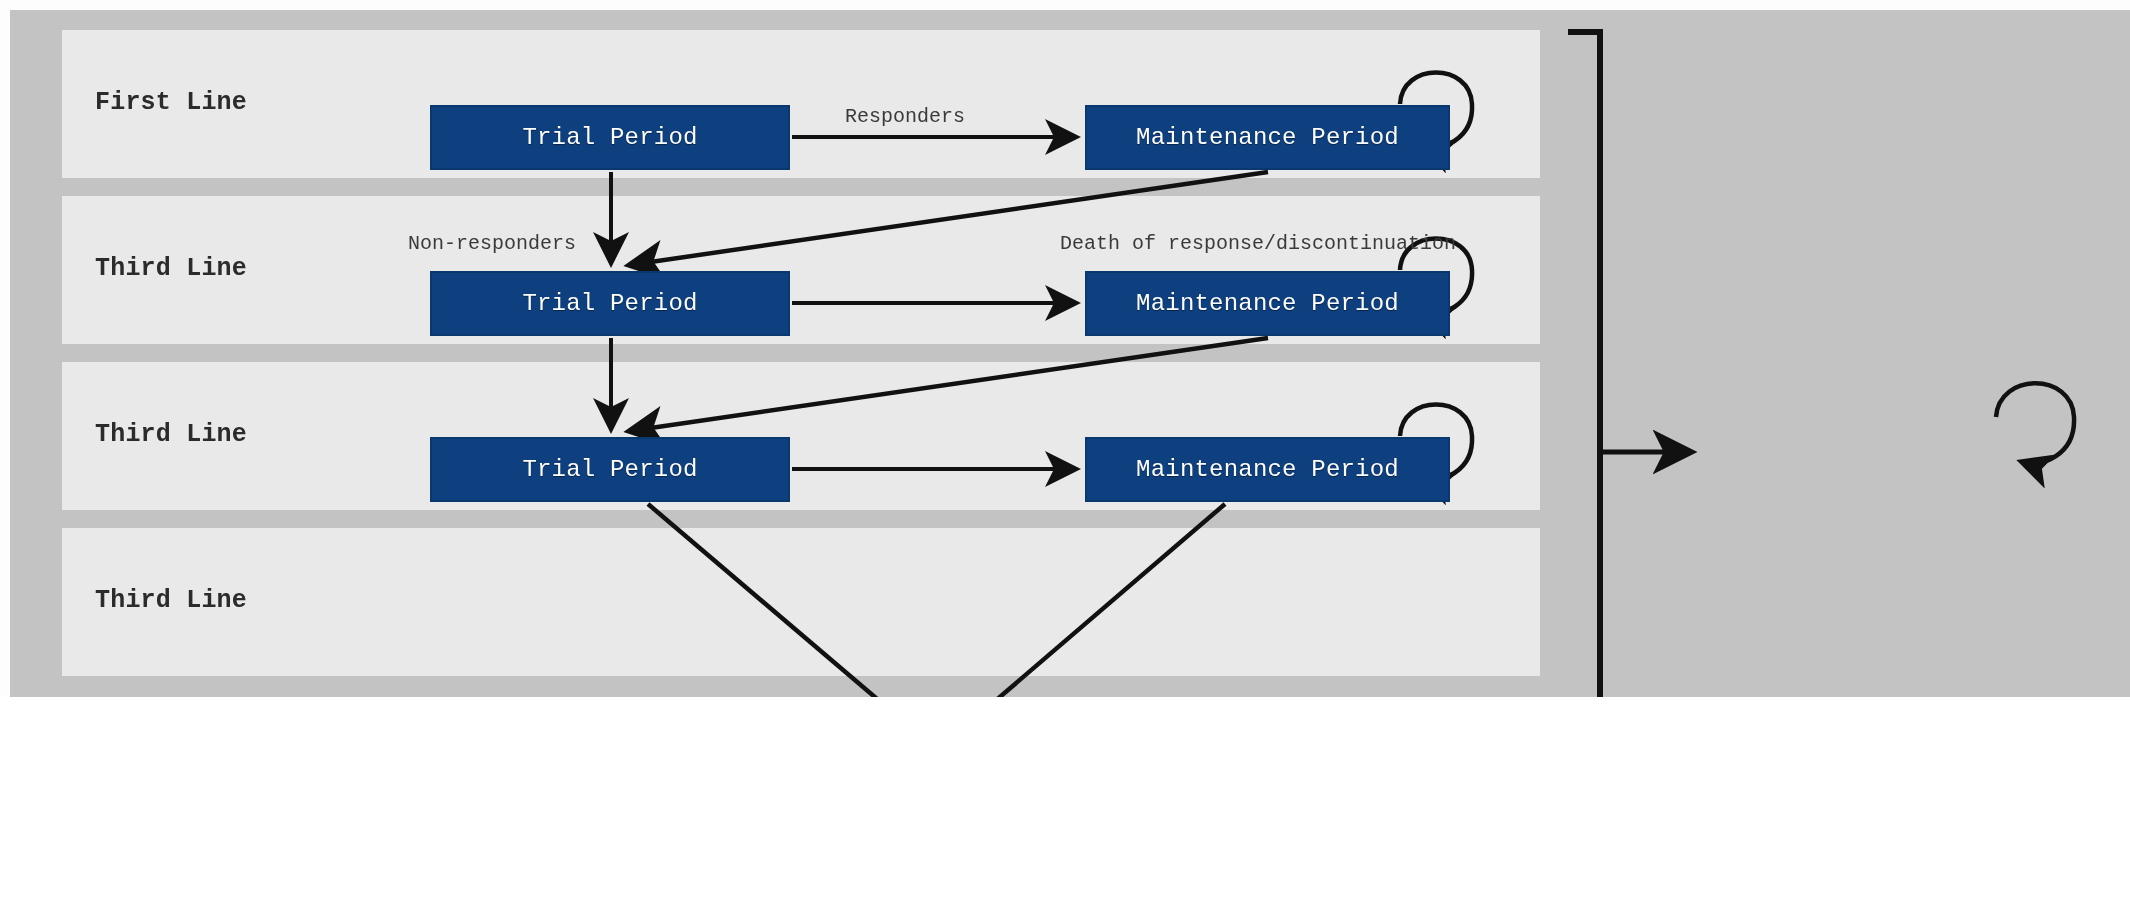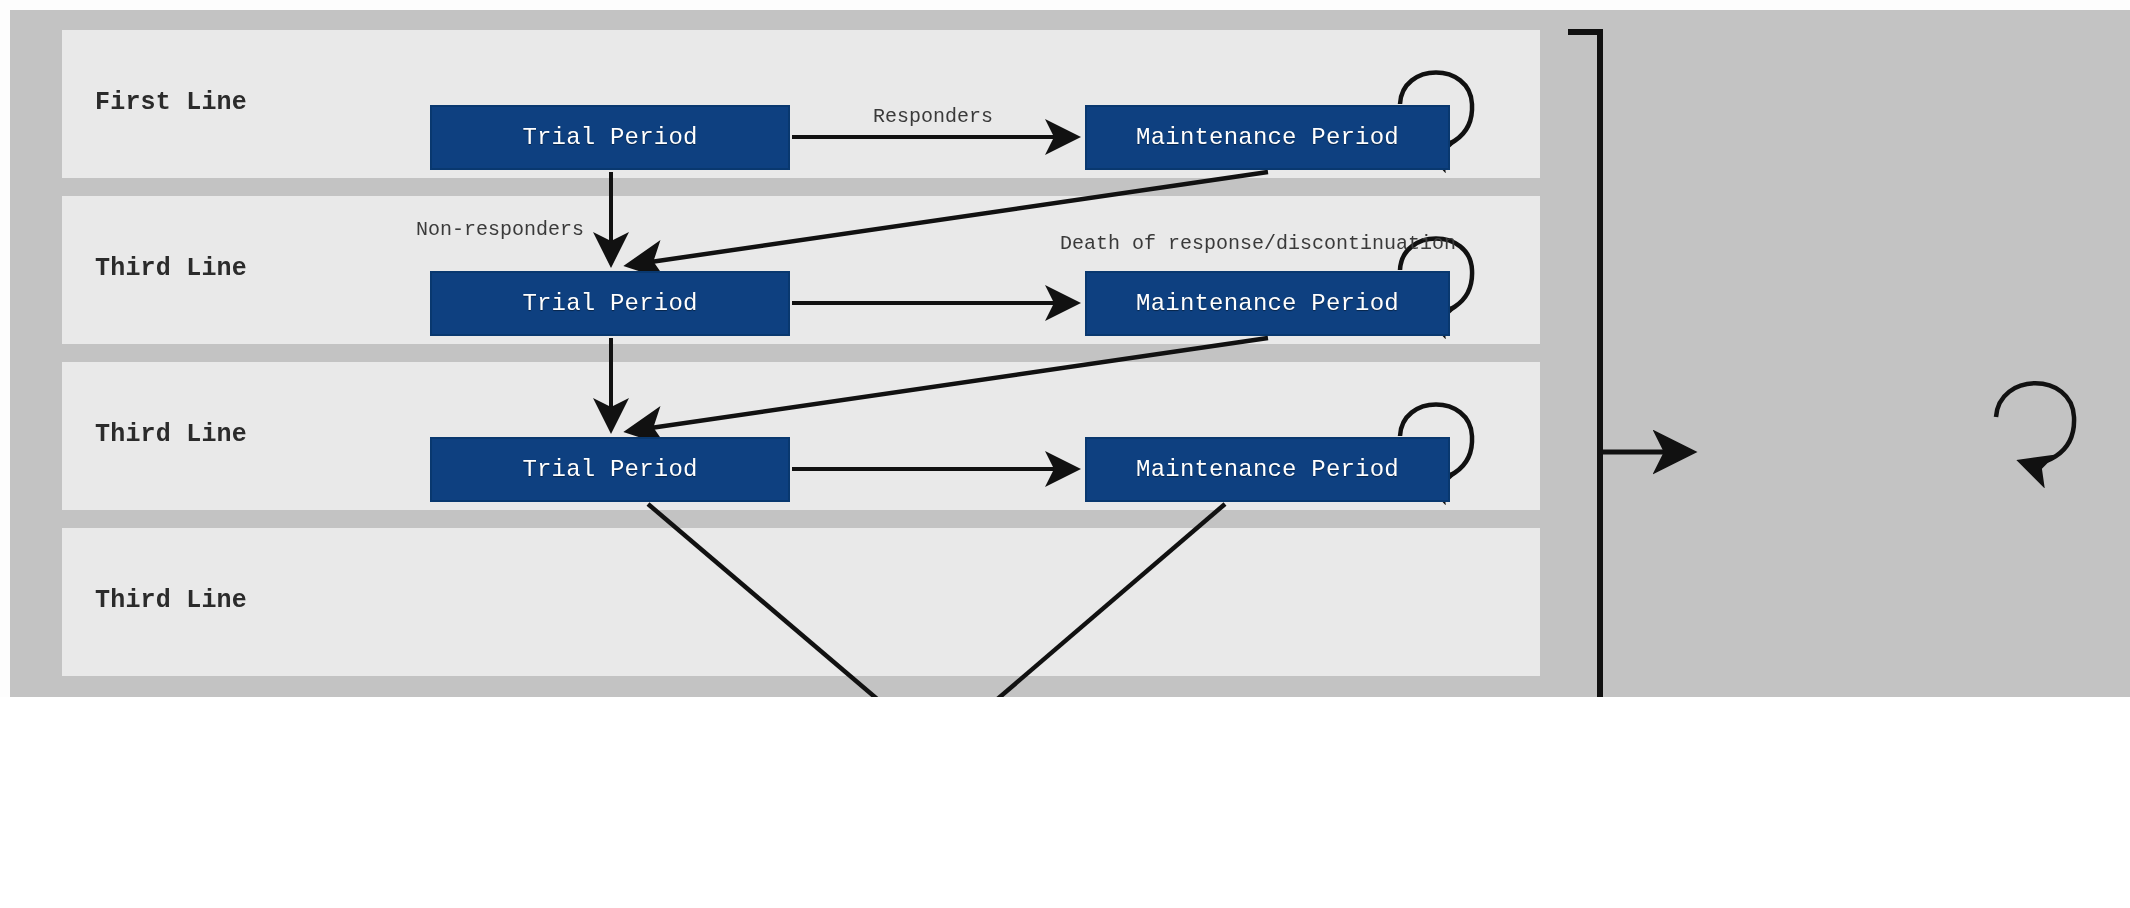--- a/index.html
+++ b/index.html
@@ -95,22 +95,22 @@
   
   #node-death   { left: 1700px; top: 418px; width: 345px; height: 68px; }
 
   
   .edge-label {
     position: absolute;
     font-size: 20px;
     color: #3a3a3a;
     white-space: nowrap;
   }
-  #lbl-responders  { left: 845px;  top: 105px; margin-left: 28px; }
-  #lbl-nonresp     { left: 408px;  top: 218px; margin-left: 8px; }
+  #lbl-responders  { left: 845px;  top: 105px; }
+  #lbl-nonresp     { left: 408px;  top: 232px; }
   #lbl-loss        { left: 1060px; top: 232px; }
 
   
   #edges {
     position: absolute;
     left: 0; top: 0;
     width: 2130px; height: 908px;
     pointer-events: none;
   }
 </style>

